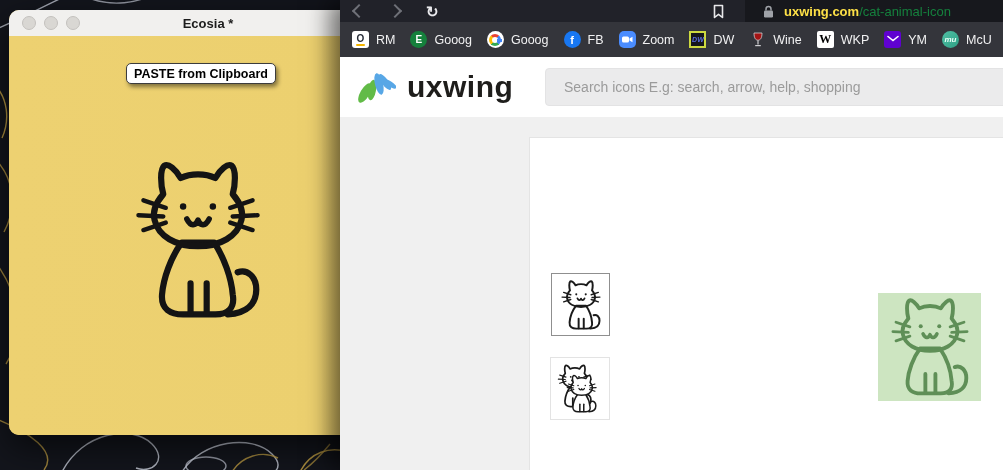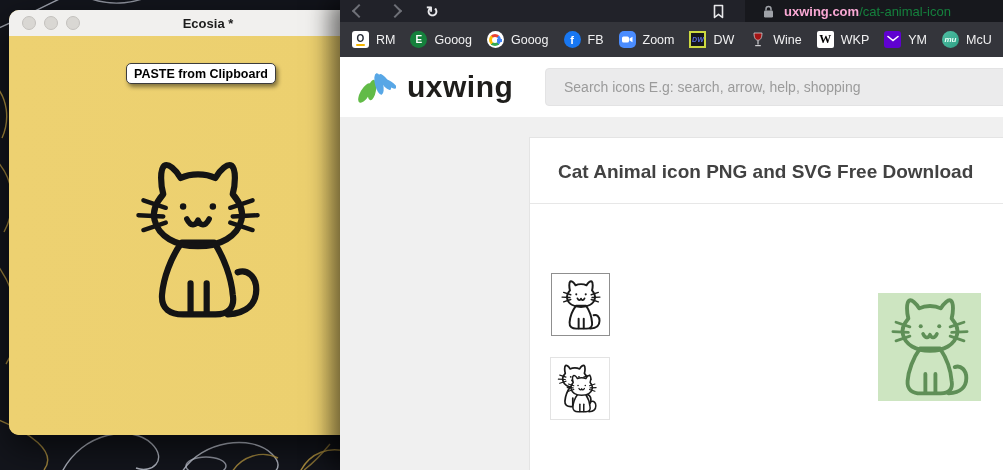--- a/index.html
+++ b/index.html
@@ -31,21 +31,21 @@
   .chrome-bar{position:absolute;left:0;top:0;right:0;height:22px;background:#212229;display:flex;align-items:center;}
   .chev{width:8px;height:8px;border-left:2px solid #6f7178;border-bottom:2px solid #6f7178;display:inline-block;}
   .chev-back{transform:rotate(45deg);margin-left:14px;}
   .chev-fwd{transform:rotate(-135deg);margin-left:26px;}
   .refresh{margin-left:26px;color:#e9e9ec;font-size:15px;line-height:1;font-weight:bold;}
   .bookmark-flag{position:absolute;left:372px;top:4px;}
   .urlbox{position:absolute;left:405px;top:0;right:0;height:22px;background:#17181d;
           display:flex;align-items:center;}
   .lock{margin-left:18px;}
   .url{margin-left:10px;font-size:13px;white-space:nowrap;}
-  .url .domain{color:#f9a8d4;font-weight:bold;}
+  .url .domain{color:#fde047;font-weight:bold;}
   .url .path{color:#15803d;}
 
   
   .bm-bar{position:absolute;left:0;top:22px;right:0;height:35px;background:#34353b;
           display:flex;align-items:center;gap:15px;padding-left:12px;overflow:hidden;box-sizing:border-box;}
   .bm{display:flex;align-items:center;gap:7px;flex:none;}
   .bm-label{color:#f1f1f2;font-size:12.5px;font-weight:400;}
   .ic{width:17px;height:17px;flex:none;display:flex;align-items:center;justify-content:center;box-sizing:border-box;}
   .ic-rm{background:#fff;border-radius:3px;flex-direction:column;}
   .ic-rm .o{font-size:10px;font-weight:800;color:#262b36;line-height:9px;margin-top:1px;}
@@ -247,21 +247,20 @@
         </svg>
         <span class="logo-text">uxwing</span>
       </div>
       <div class="searchbox">
         <input type="text" placeholder="Search icons E.g: search, arrow, help, shopping" style="">
       </div>
     </div>
 
     <div class="page">
       <div class="card">
-        <h1 class="card-title">Cat Animal icon PNG and SVG Free Download</h1>
 
         <div class="thumb thumb1">
           <svg viewBox="0 0 100 132" width="42" height="52">
               <use href="#cat"></use>
             </svg>
         </div>
 
         <div class="thumb thumb2">
           <svg viewBox="0 0 125 135" width="46" height="52">
             <g transform="translate(2,-2) scale(0.93)" style="color:#1a1a1a">

